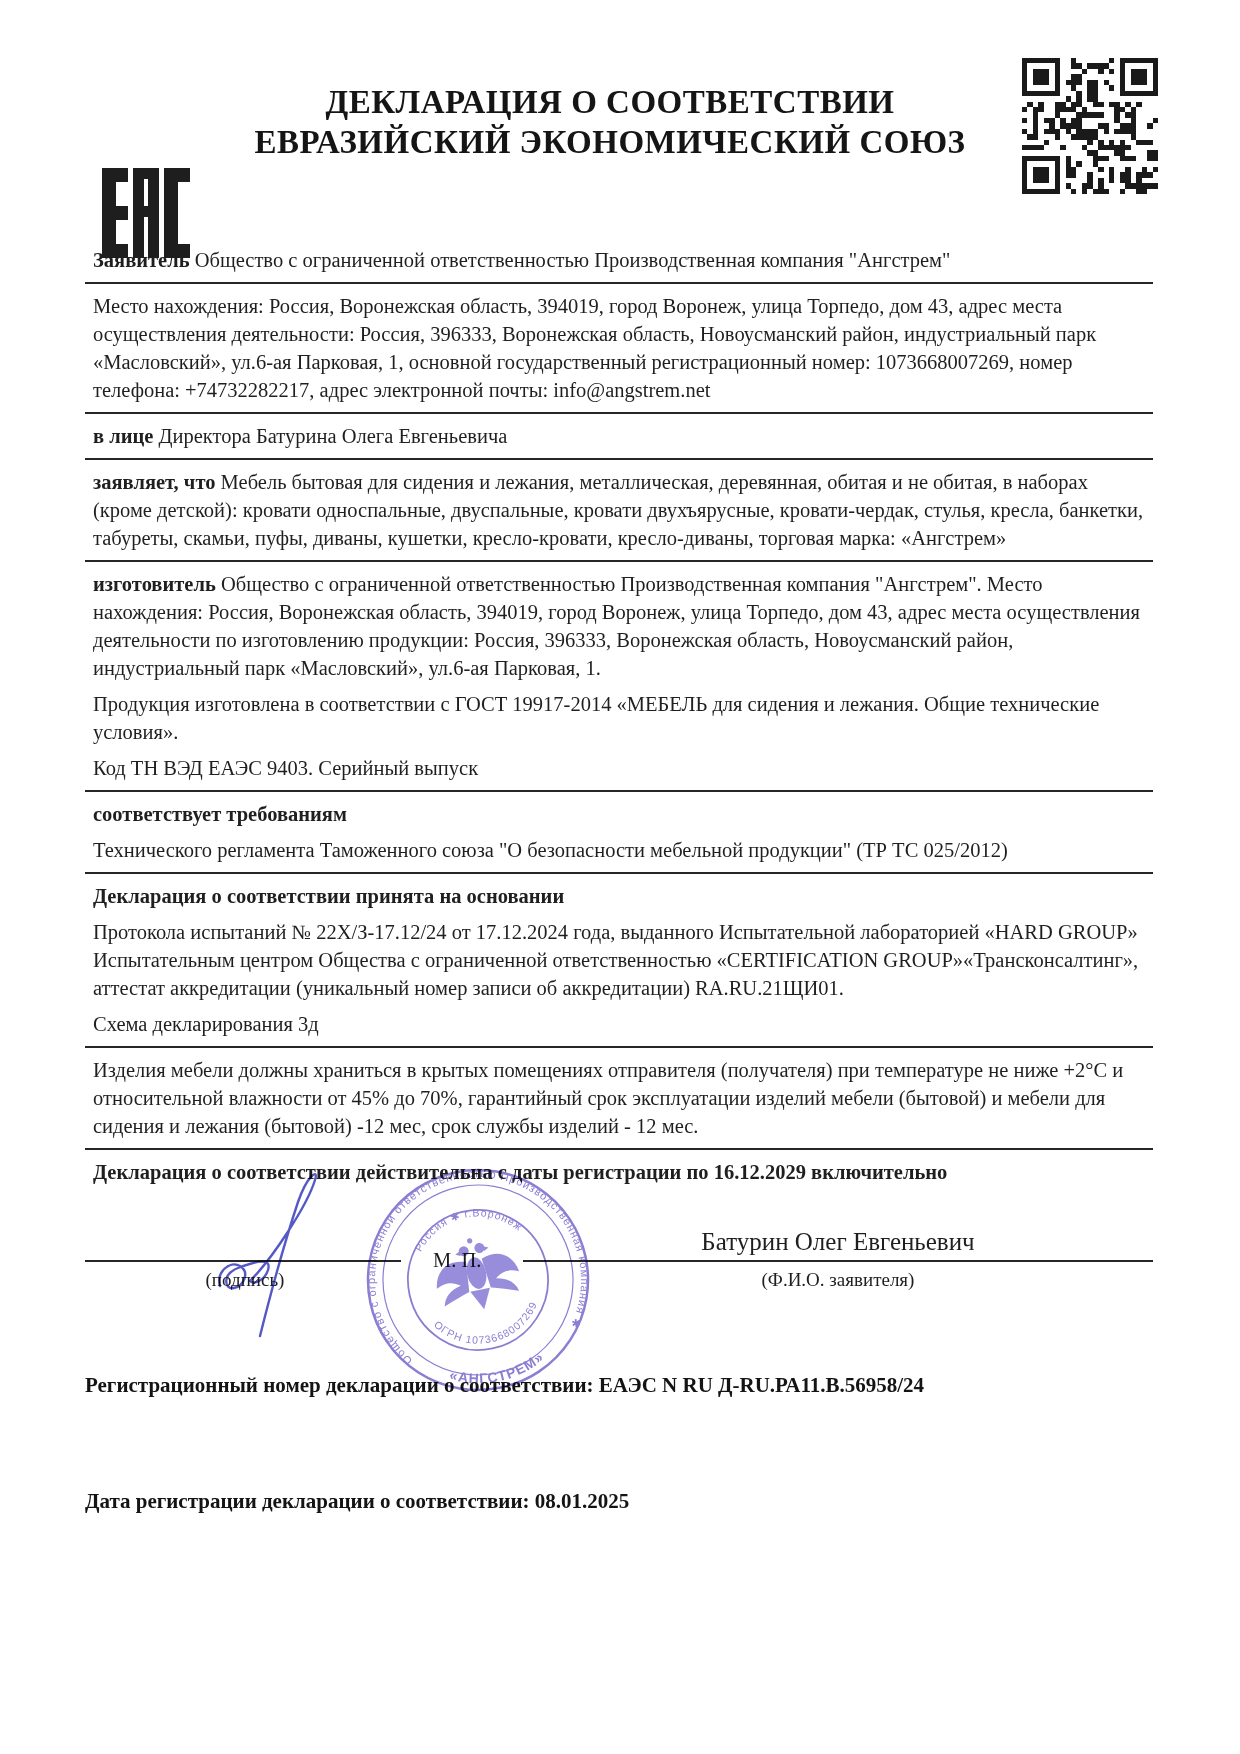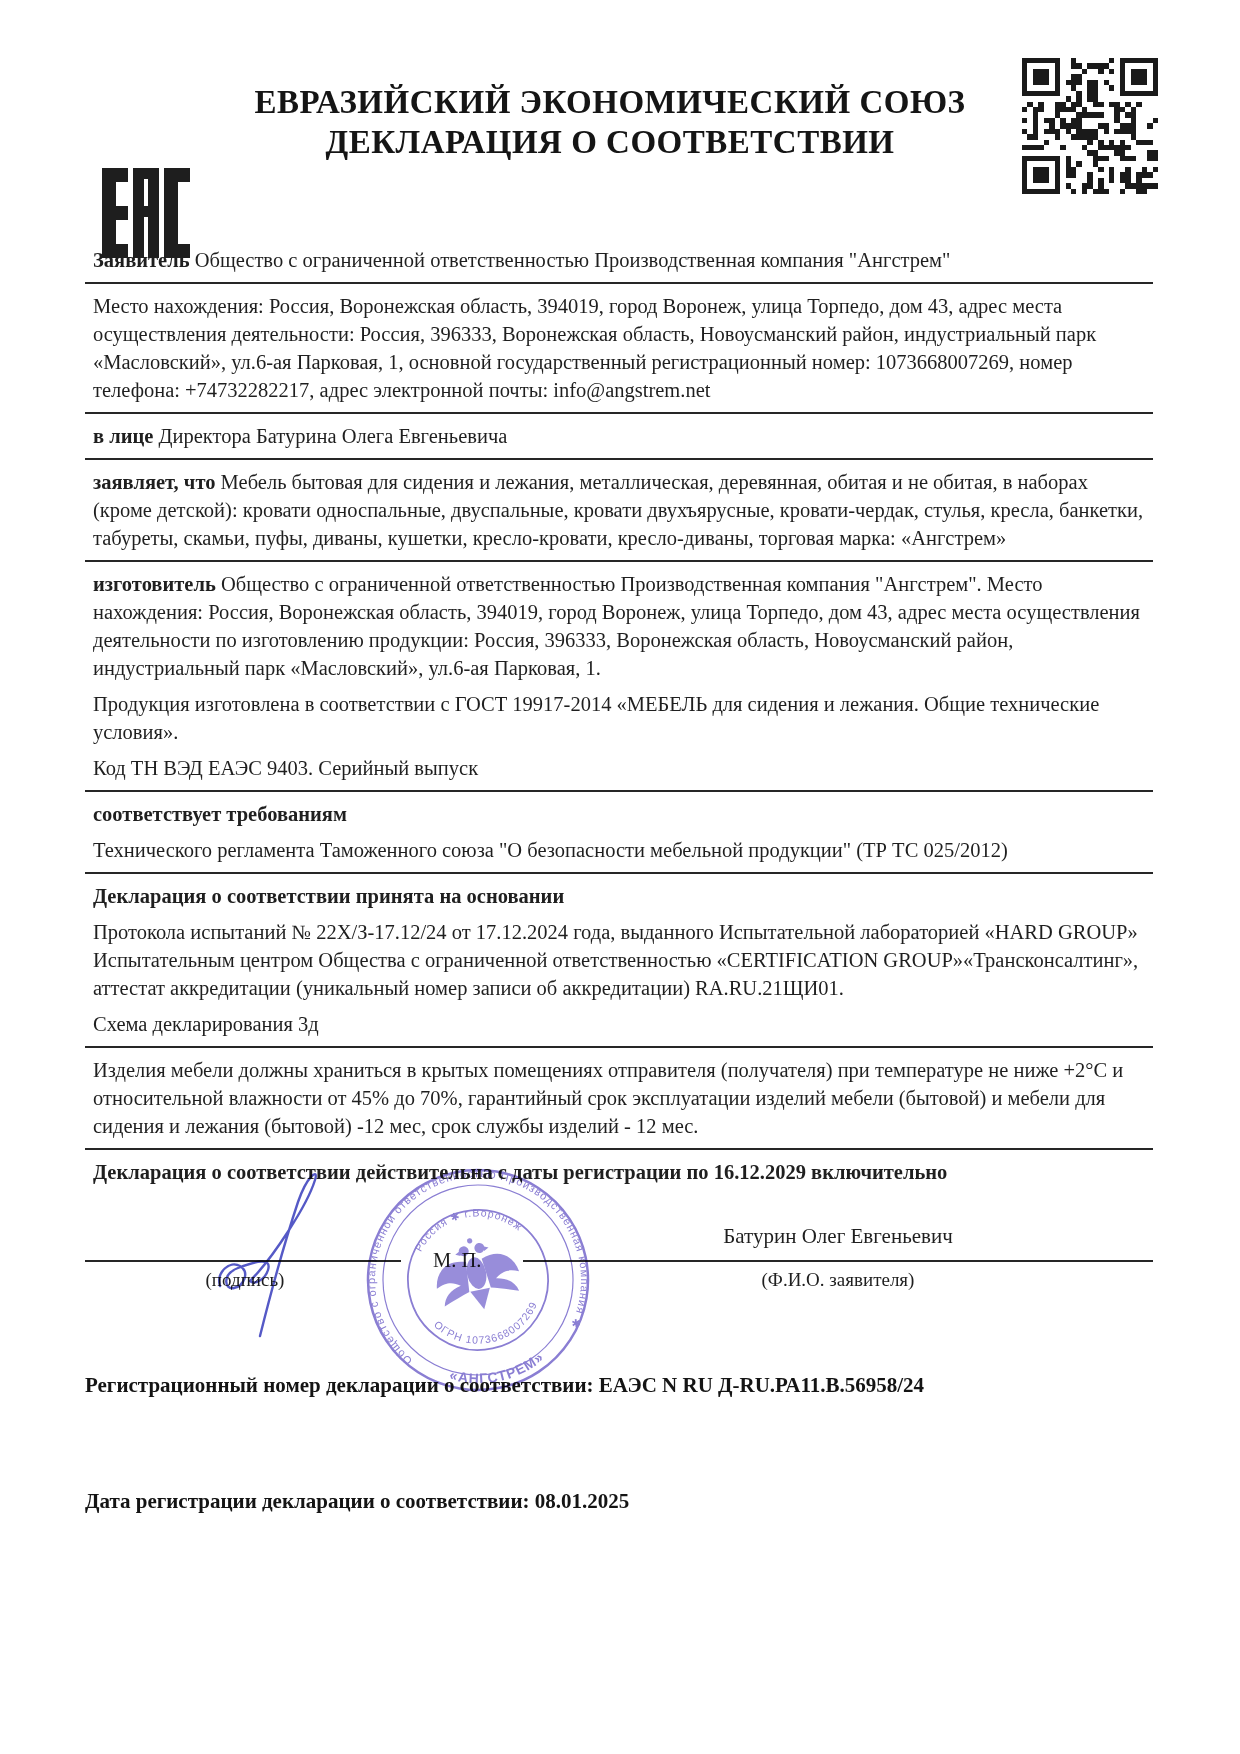--- a/index.html
+++ b/index.html
@@ -28,41 +28,41 @@
 
   
   .sig-area{position:relative;height:150px;margin-top:6px;}
   .sig-line{position:absolute;top:66px;border-top:2px solid #262626;height:0;}
   .sig-line-left{left:0;width:316px;}
   .sig-line-right{left:438px;width:630px;}
   .sig-caption{position:absolute;top:72px;font-size:19px;text-align:center;}
   .sig-caption-left{left:75px;width:170px;}
   .sig-caption-right{left:438px;width:630px;}
   .mp{position:absolute;left:348px;top:52px;font-size:20.5px;}
-  .fio-name{position:absolute;left:438px;top:28px;width:630px;text-align:center;font-size:21px;}
+  .fio-name{position:absolute;left:438px;top:34px;width:630px;text-align:center;font-size:25px;}
   .sig-scribble{position:absolute;left:125px;top:-30px;z-index:3;mix-blend-mode:multiply;}
   .stamp{position:absolute;left:275px;top:-32px;z-index:2;transform:rotate(-12deg);
          mix-blend-mode:multiply;opacity:.88;}
   .st-ring{fill:none;stroke:#7a6ccd;}
   .st-text{fill:#7a6ccd;font-family:"Liberation Sans","DejaVu Sans",sans-serif;letter-spacing:1px;}
   .st-eagle{fill:#7f72d2;opacity:.92;}
 
   
   .footer-line{position:absolute;left:85px;width:1068px;font-weight:bold;font-size:21px;color:#141414;}
   .footer-reg{top:1352px;}
   .footer-date{top:1468px;}
 </style>
 </head>
 <body>
 
 <div class="page">
 
   <div class="title">
+    <div>ДЕКЛАРАЦИЯ О СООТВЕТСТВИИ</div>
     <div>ЕВРАЗИЙСКИЙ ЭКОНОМИЧЕСКИЙ СОЮЗ</div>
-    <div>ДЕКЛАРАЦИЯ О СООТВЕТСТВИИ</div>
   </div>
 
   <div class="eac-logo">
     <span class="sr">EAC</span>
     <svg width="88" height="90" viewBox="0 0 88 90" aria-hidden="true">
       <g fill="#1e1e1e">
         <rect x="0" y="0" width="14" height="90"></rect>
           <rect x="0" y="0" width="26" height="14"></rect>
         <rect x="0" y="38" width="26" height="14"></rect>
           <rect x="0" y="76" width="26" height="14"></rect>

